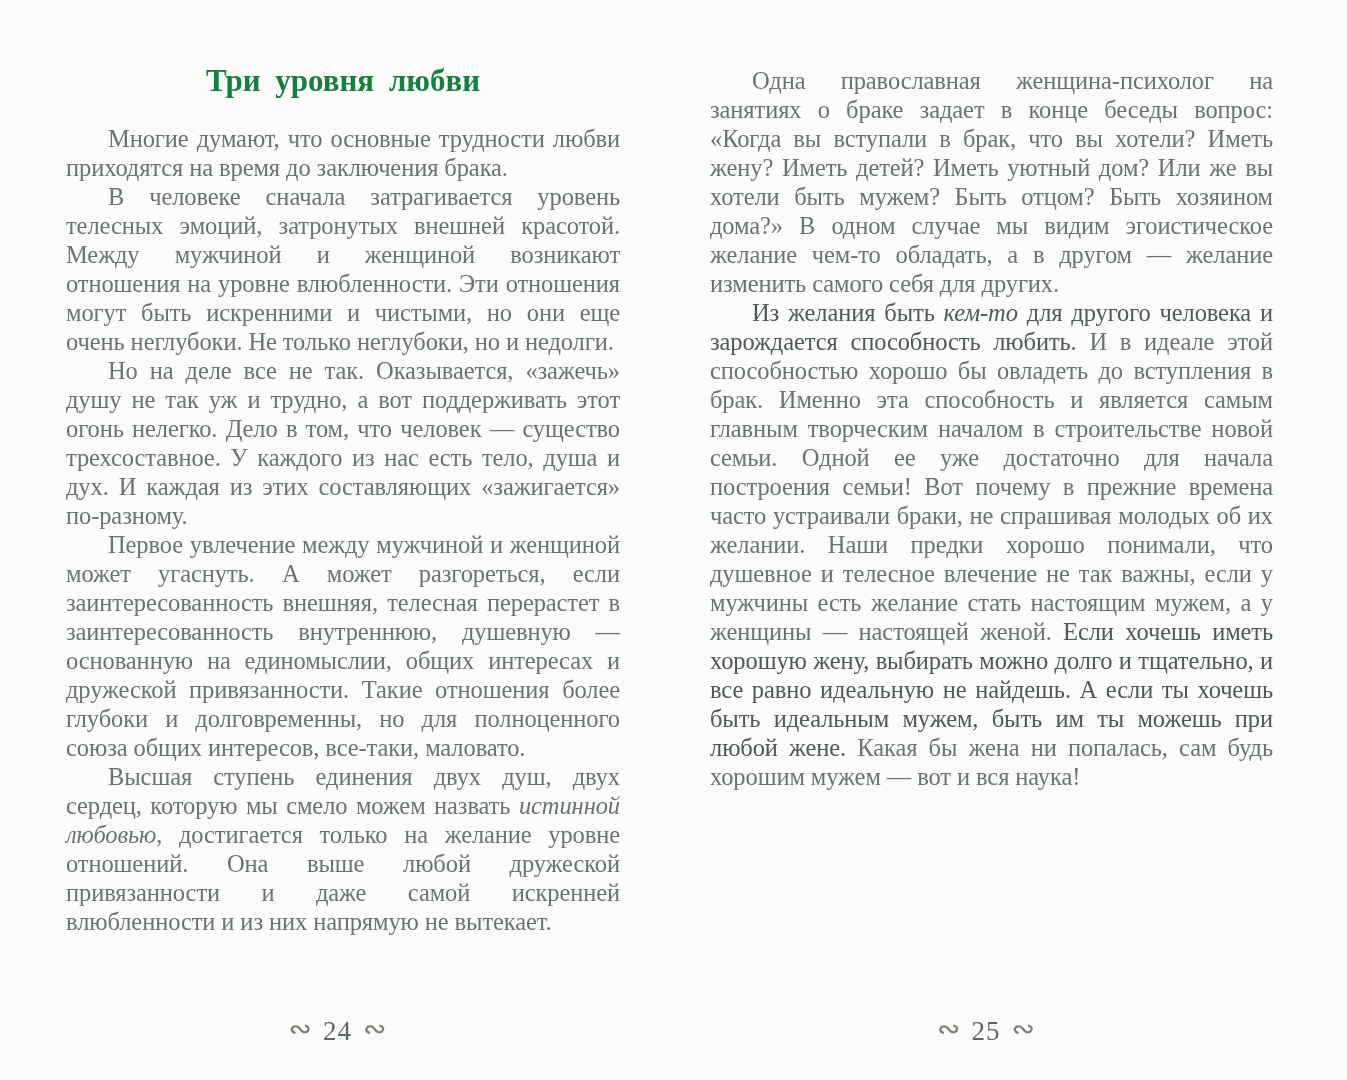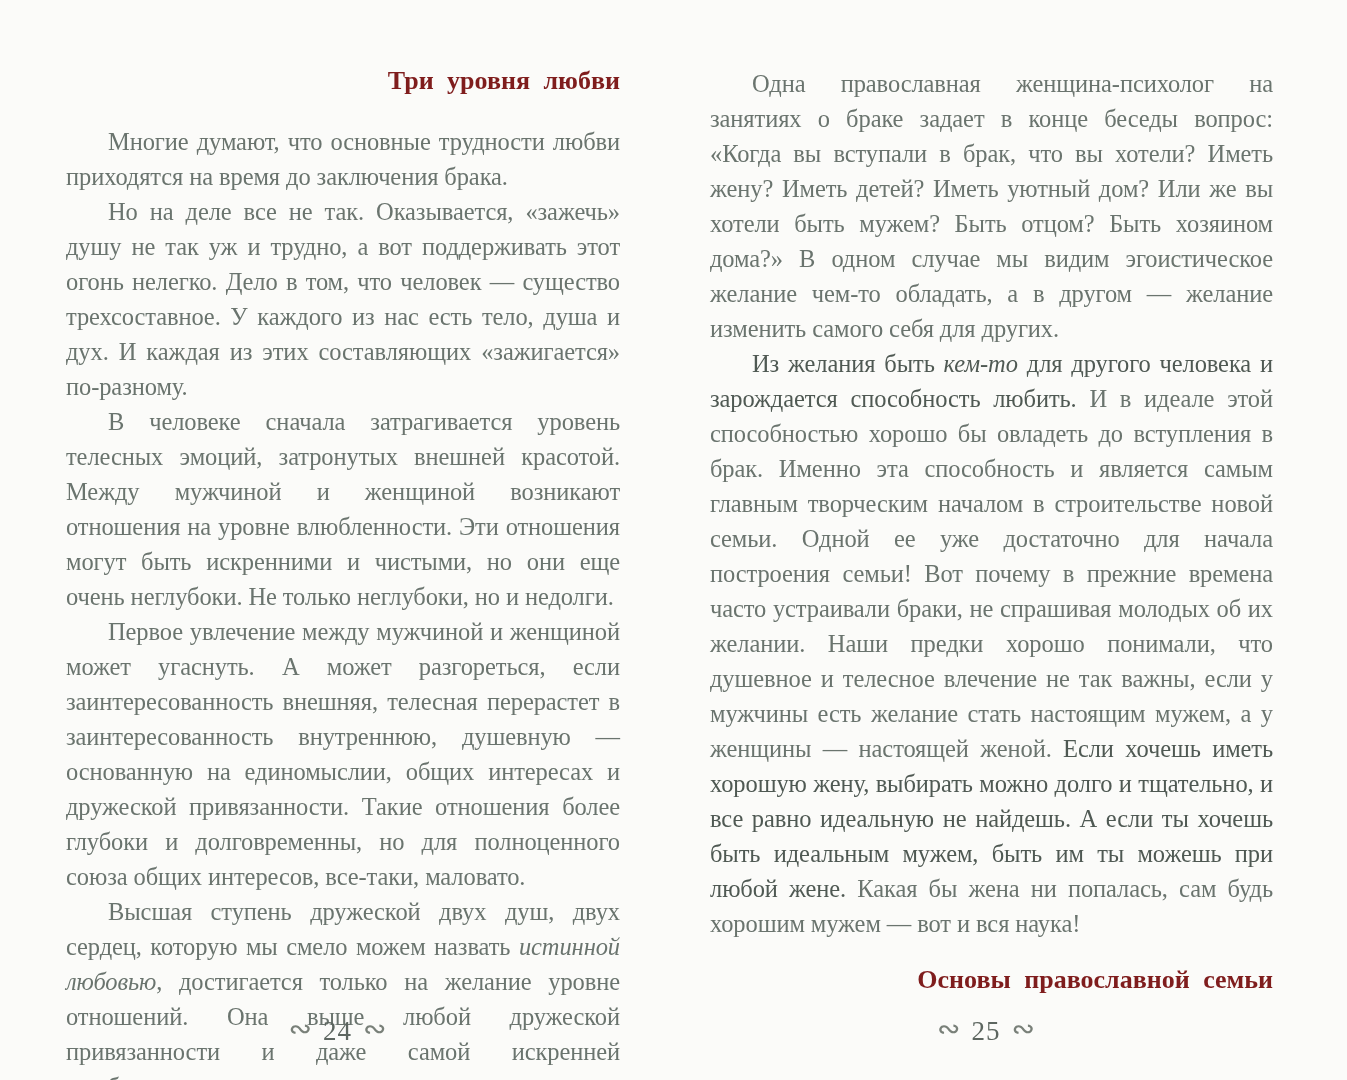--- a/index.html
+++ b/index.html
@@ -20,35 +20,35 @@
     top: 0;
     bottom: 0;
   }
   .page-left  { left: 66px;  width: 554px; }
   .page-right { left: 710px; width: 563px; }
   .page-text {
     padding-top: 66px;
   }
   .heading {
     margin: 0 0 28px 0;
-    font-size: 26px;
+    font-size: 31px;
     font-weight: bold;
-    text-align: right;
+    text-align: center;
     word-spacing: 7px;
-    color: #7f1d1d;
+    color: #15803d;
     line-height: 30px;
   }
   .heading.mid {
     margin-top: 24px;
     margin-bottom: 26px;
   }
   .para {
     margin: 0;
     font-size: 24.5px;
-    line-height: 35px;
+    line-height: 29px;
     text-align: justify;
     text-indent: 42px;
     color: #6a746e;
     letter-spacing: -0.1px;
   }
   .para .t-run { color: inherit; }
   .para .b { font-weight: normal; color: #4f5953; }
   .para .i { font-style: italic; }
   .page-footer {
     position: absolute;
@@ -76,34 +76,33 @@
 </style>
 </head>
 <body>
 
 <div class="spread">
 
   <section class="page page-left" id="page-0">
     <div class="page-text">
         <h2 class="heading">Три уровня любви</h2>
         <p class="para"><span class="t-run">Многие думают, что основные трудности любви приходятся на время до заключения брака.</span></p>
+        <p class="para"><span class="t-run">В человеке сначала затрагивается уровень телесных эмоций, затронутых внешней красотой. Между мужчиной и женщиной возникают отношения на уровне влюбленности. Эти отношения могут быть искренними и чистыми, но они еще очень неглубоки. Не только неглубоки, но и недолги.</span></p>
         <p class="para"><span class="t-run">Но на деле все не так. Оказывается, «зажечь» душу не так уж и трудно, а вот поддерживать этот огонь нелегко. Дело в том, что человек — существо трехсоставное. У каждого из нас есть тело, душа и дух. И каждая из этих составляющих «зажигается» по-разному.</span></p>
-        <p class="para"><span class="t-run">В человеке сначала затрагивается уровень телесных эмоций, затронутых внешней красотой. Между мужчиной и женщиной возникают отношения на уровне влюбленности. Эти отношения могут быть искренними и чистыми, но они еще очень неглубоки. Не только неглубоки, но и недолги.</span></p>
         <p class="para"><span class="t-run">Первое увлечение между мужчиной и женщиной может угаснуть. А может разгореться, если заинтересованность внешняя, телесная перерастет в заинтересованность внутреннюю, душевную — основанную на единомыслии, общих интересах и дружеской привязанности. Такие отношения более глубоки и долговременны, но для полноценного союза общих интересов, все-таки, маловато.</span></p>
-        <p class="para"><span class="t-run">Высшая ступень дружеской двух душ, двух сердец, которую мы смело можем назвать </span><span class="t-run i">истинной любовью</span><span class="t-run">, достигается только на желание уровне отношений. Она выше любой дружеской привязанности и даже самой искренней влюбленности и из них напрямую не вытекает.</span></p>
+        <p class="para"><span class="t-run">Высшая ступень единения двух душ, двух сердец, которую мы смело можем назвать </span><span class="t-run i">истинной любовью</span><span class="t-run">, достигается только на желание уровне отношений. Она выше любой дружеской привязанности и даже самой искренней влюбленности и из них напрямую не вытекает.</span></p>
       </div>
     <div class="page-footer">
       <span class="orn">∾</span><span class="pagenum">24</span><span class="orn">∾</span>
     </div>
   </section>
 
   <section class="page page-right" id="page-1">
     <div class="page-text">
         <p class="para"><span class="t-run">Одна православная женщина-психолог на занятиях о браке задает в конце беседы вопрос: «Когда вы вступали в брак, что вы хотели? Иметь жену? Иметь детей? Иметь уютный дом? Или же вы хотели быть мужем? Быть отцом? Быть хозяином дома?» В одном случае мы видим эгоистическое желание чем-то обладать, а в другом — желание изменить самого себя для других.</span></p>
         <p class="para"><span class="t-run b">Из желания быть </span><span class="t-run b i">кем-то</span><span class="t-run b"> для другого человека и зарождается способность любить.</span><span class="t-run"> И в идеале этой способностью хорошо бы овладеть до вступления в брак. Именно эта способность и является самым главным творческим началом в строительстве новой семьи. Одной ее уже достаточно для начала построения семьи! Вот почему в прежние времена часто устраивали браки, не спрашивая молодых об их желании. Наши предки хорошо понимали, что душевное и телесное влечение не так важны, если у мужчины есть желание стать настоящим мужем, а у женщины — настоящей женой. </span><span class="t-run b">Если хочешь иметь хорошую жену, выбирать можно долго и тщательно, и все равно идеальную не найдешь. А если ты хочешь быть идеальным мужем, быть им ты можешь при любой жене.</span><span class="t-run"> Какая бы жена ни попалась, сам будь хорошим мужем — вот и вся наука!</span></p>
-        <h2 class="heading mid">Основы православной семьи</h2>
       </div>
     <div class="page-footer">
       <span class="orn">∾</span><span class="pagenum">25</span><span class="orn">∾</span>
     </div>
   </section>
 
 </div>
 
 </body></html>

